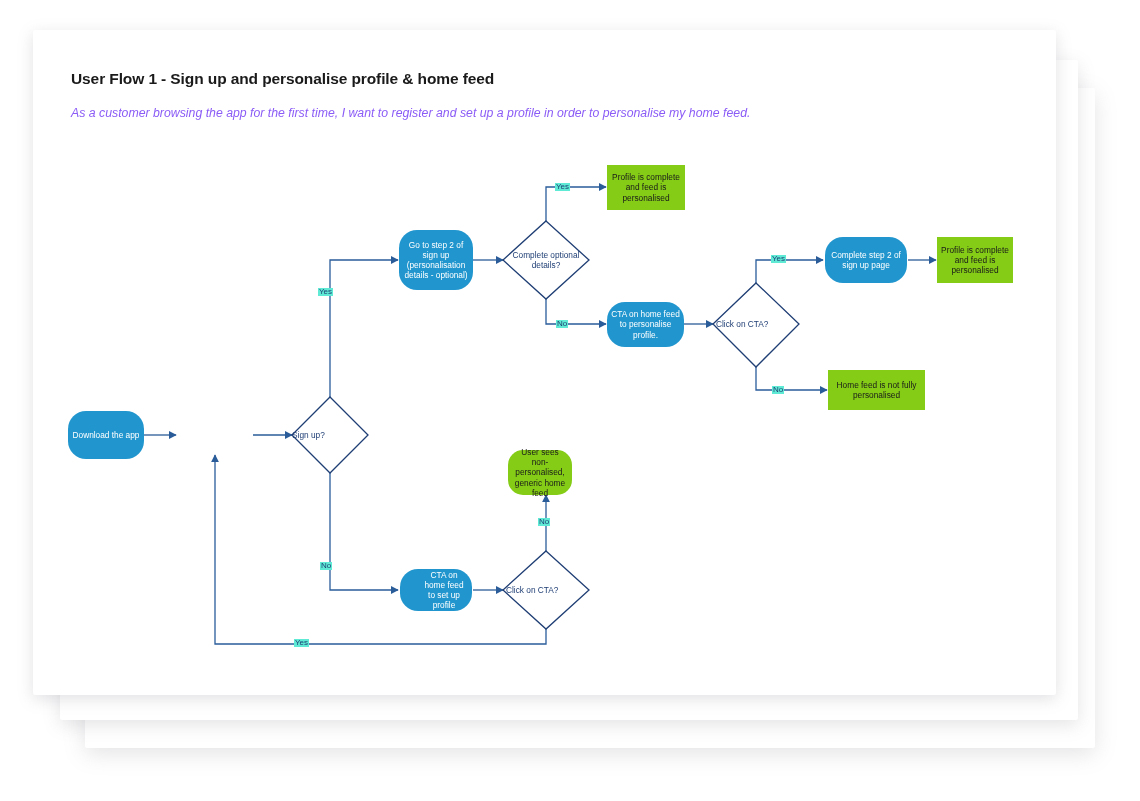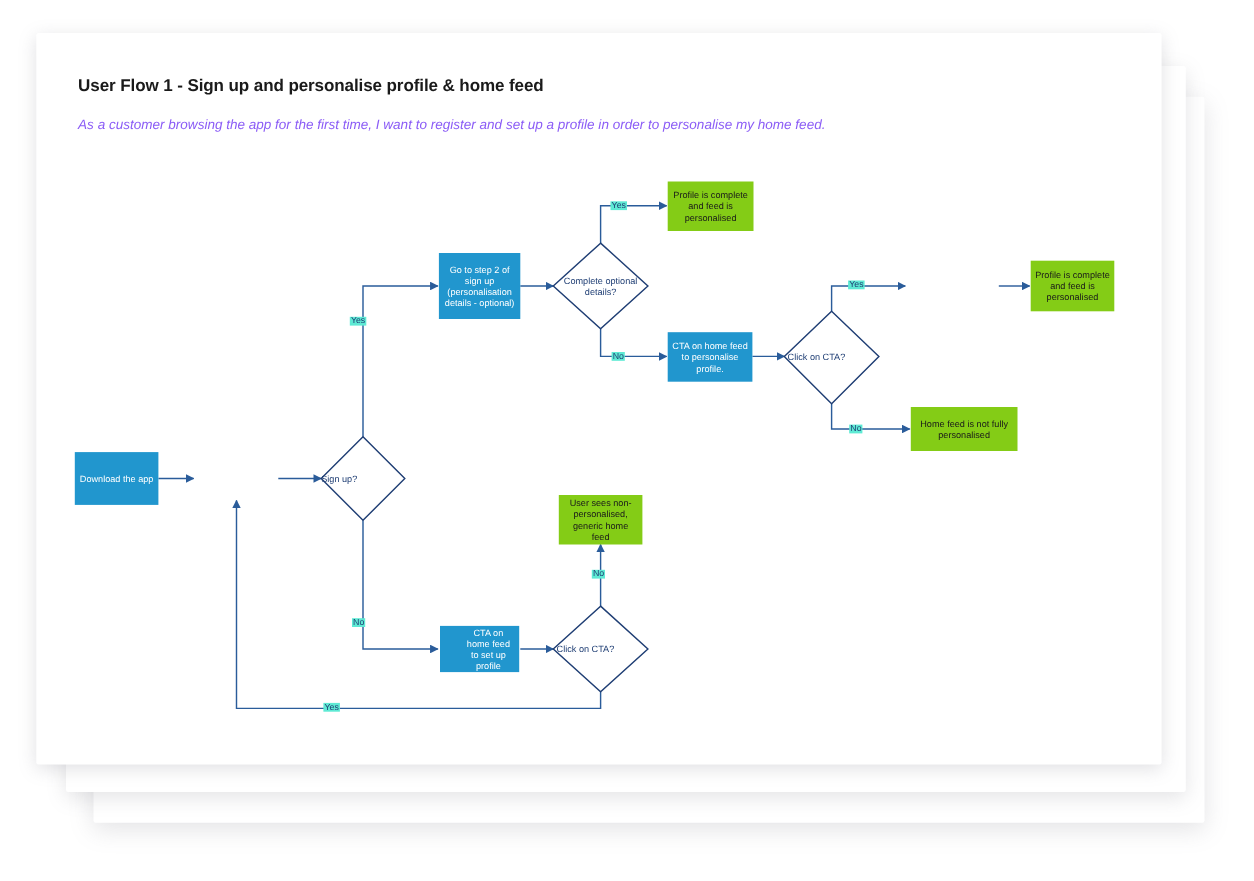--- a/index.html
+++ b/index.html
@@ -83,20 +83,21 @@
     justify-content: center;
     text-align: center;
     box-sizing: border-box;
     line-height: 1.22;
     padding: 2px 4px;
   }
   .node-process {
     background: #2196CE;
     color: #ffffff;
     font-size: 8.3px;
+    border-radius: 18px;
   }
   .node-terminal {
     background: #84cc16;
     color: #1a1a1a;
     font-size: 8.3px;
     justify-content: flex-end;
   }
   .node-decision-label {
     position: absolute;
     display: flex;
@@ -199,38 +200,41 @@
   </div>
 
   <div class="node node-process" style="left:607px; top:302px; width:77px; height:45px;">
     <span>CTA on home feed to personalise profile.</span>
   </div>
 
   <div class="node-decision-label" style="left:716px; top:311px; width:80px; height:26px;">
     <span>Click on CTA?</span>
   </div>
 
+  <div class="node node-process" style="left:825px; top:237px; width:82px; height:46px;">
+    <span>Complete step 2 of sign up page</span>
+  </div>
 
   <div class="node node-terminal" style="left:937px; top:237px; width:76px; height:46px;">
     <span>Profile is complete and feed is personalised</span>
   </div>
 
   <div class="node node-terminal" style="left:828px; top:370px; width:97px; height:40px;">
     <span>Home feed is not fully personalised</span>
   </div>
 
   <div class="node node-process" style="left:400px; top:569px; width:72px; height:42px;padding-left:20px;">
     <span>CTA on home feed to set up profile</span>
   </div>
 
   <div class="node-decision-label" style="left:506px; top:577px; width:80px; height:26px;">
     <span>Click on CTA?</span>
   </div>
 
-  <div class="node node-terminal" style="left:508px; top:450px; width:76px; height:45px;">
+  <div class="node node-terminal" style="left:508px; top:450px; width:64px; height:45px;border-radius:15px;">
     <span>User sees non-personalised, generic home feed</span>
   </div>
 
   <div class="edge-label" style="left:318px; top:288px;">Yes</div>
   <div class="edge-label" style="left:320px; top:562px;">No</div>
   <div class="edge-label" style="left:555px; top:183px;">Yes</div>
   <div class="edge-label" style="left:556px; top:320px;">No</div>
   <div class="edge-label" style="left:771px; top:255px;">Yes</div>
   <div class="edge-label" style="left:772px; top:386px;">No</div>
   <div class="edge-label" style="left:538px; top:518px;">No</div>

